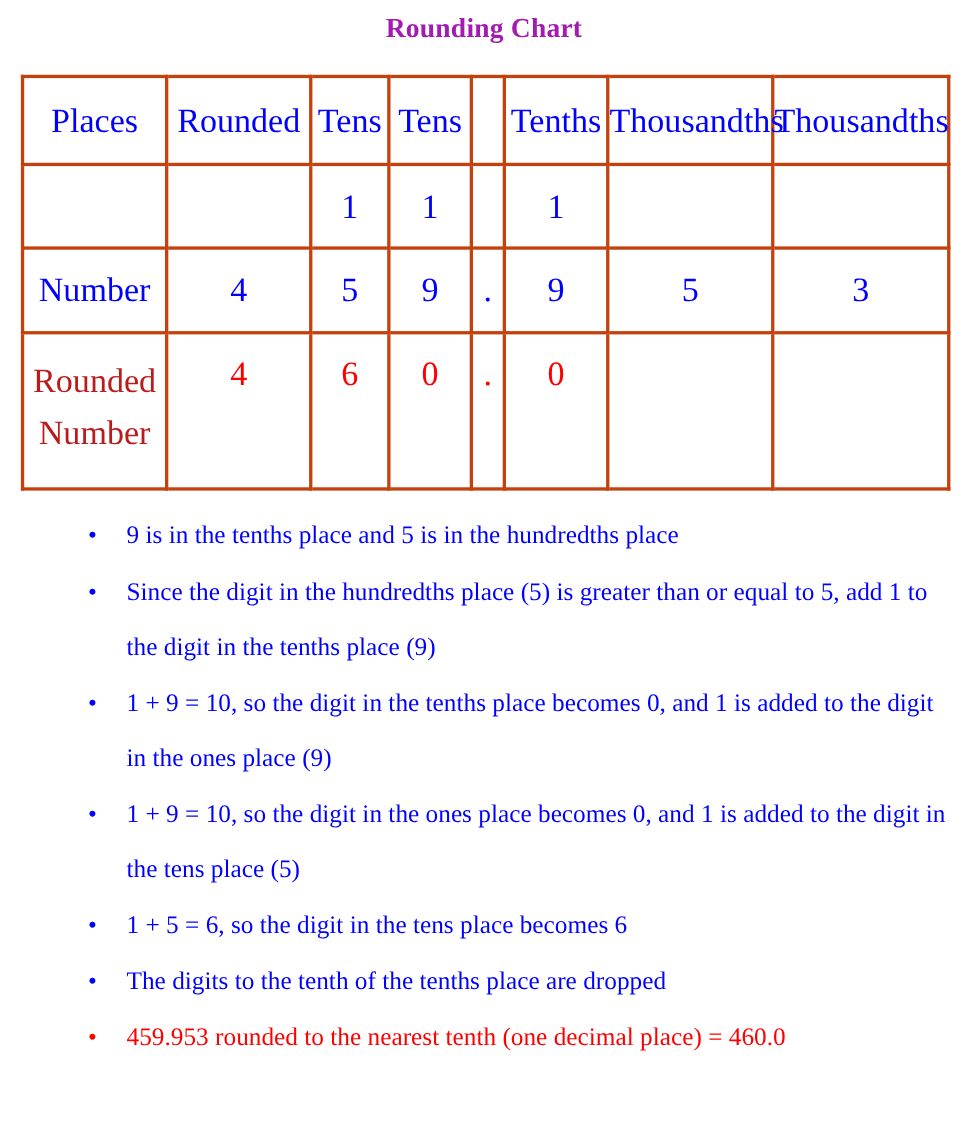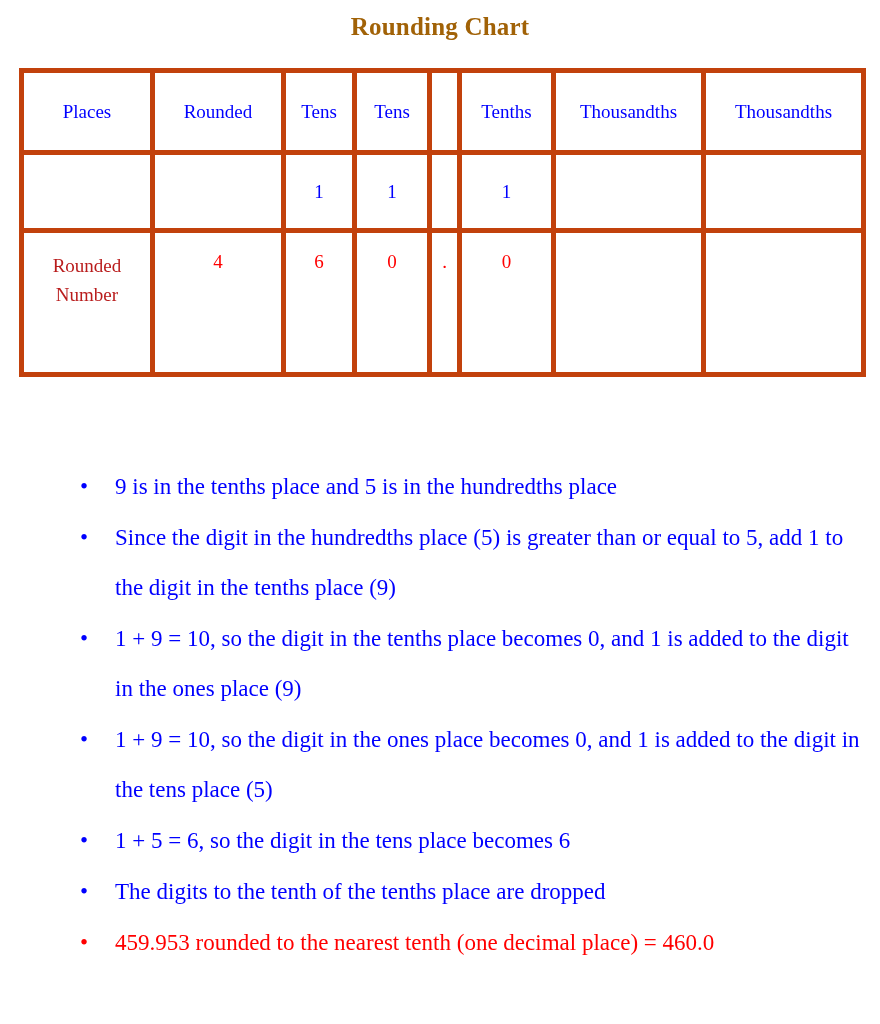--- a/index.html
+++ b/index.html
@@ -22,37 +22,37 @@
 
   
   .title {
     position: absolute;
     left: 0;
     top: 13px;
     width: 880px;
     text-align: center;
     font-size: 25px;
     font-weight: bold;
-    color: #a16207;
+    color: #a21caf;
     letter-spacing: 0.2px;
   }
 
   
   .chart-table {
     position: absolute;
     left: 19px;
     top: 68px;
     width: 842px;
     border-collapse: collapse;
     table-layout: fixed;
   }
   .chart-table td {
-    border: 5px solid #c2410c;
+    border: 3px solid #c2410c;
     color: #0000ff;
-    font-size: 19px;
+    font-size: 31px;
     text-align: center;
     vertical-align: middle;
     padding: 0;
     font-weight: normal;
   }
 
   
   .col-places      { width: 131px; }
   .col-hundreds    { width: 131px; }
   .col-tens        { width:  71px; }
@@ -146,20 +146,30 @@
       <tr class="row-carry">
         <td class="cell-label"></td>
         <td class="cell-digit"></td>
         <td class="cell-digit">1</td>
         <td class="cell-digit">1</td>
         <td class="cell-dot"></td>
         <td class="cell-digit">1</td>
         <td class="cell-digit"></td>
         <td class="cell-digit"></td>
       </tr>
+      <tr class="row-number">
+        <td class="cell-label">Number</td>
+        <td class="cell-digit">4</td>
+        <td class="cell-digit">5</td>
+        <td class="cell-digit">9</td>
+        <td class="cell-dot">.</td>
+        <td class="cell-digit">9</td>
+        <td class="cell-digit">5</td>
+        <td class="cell-digit">3</td>
+      </tr>
       <tr class="row-rounded">
         <td class="cell-label red">Rounded Number</td>
         <td class="cell-digit red">4</td>
         <td class="cell-digit red">6</td>
         <td class="cell-digit red">0</td>
         <td class="cell-dot cell-digit red">.</td>
         <td class="cell-digit red">0</td>
         <td class="cell-digit red"></td>
         <td class="cell-digit red"></td>
       </tr>

